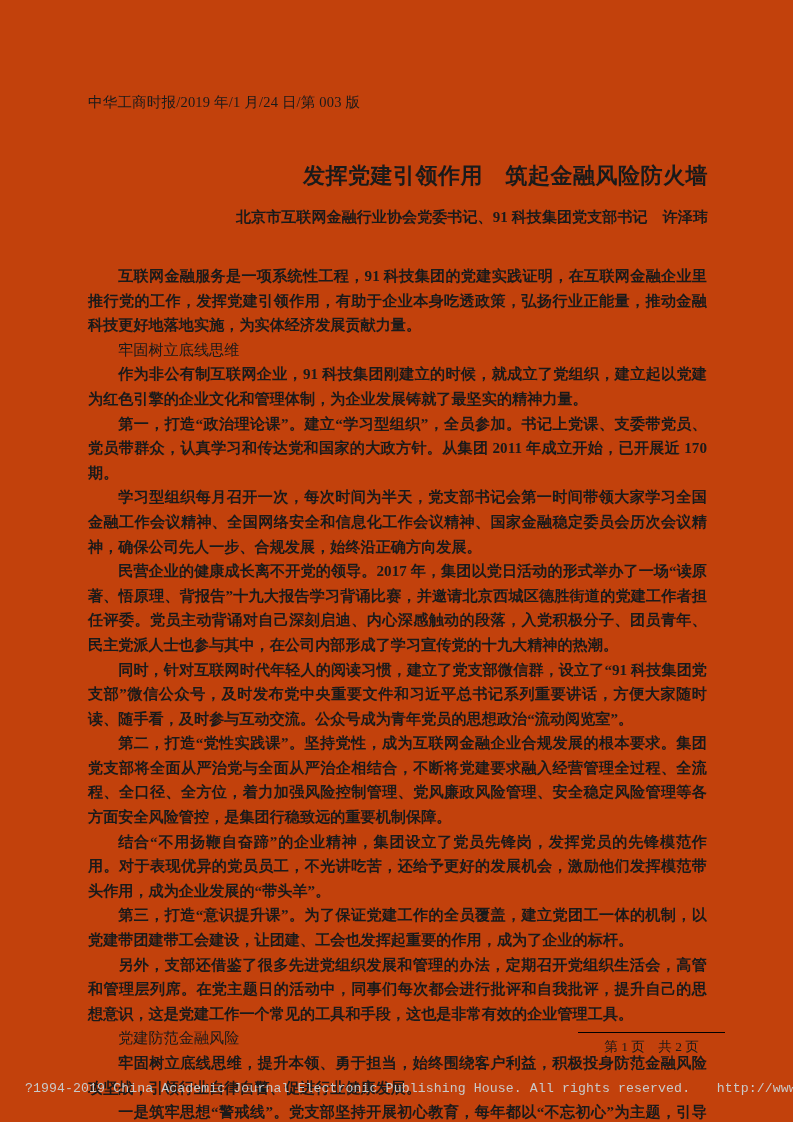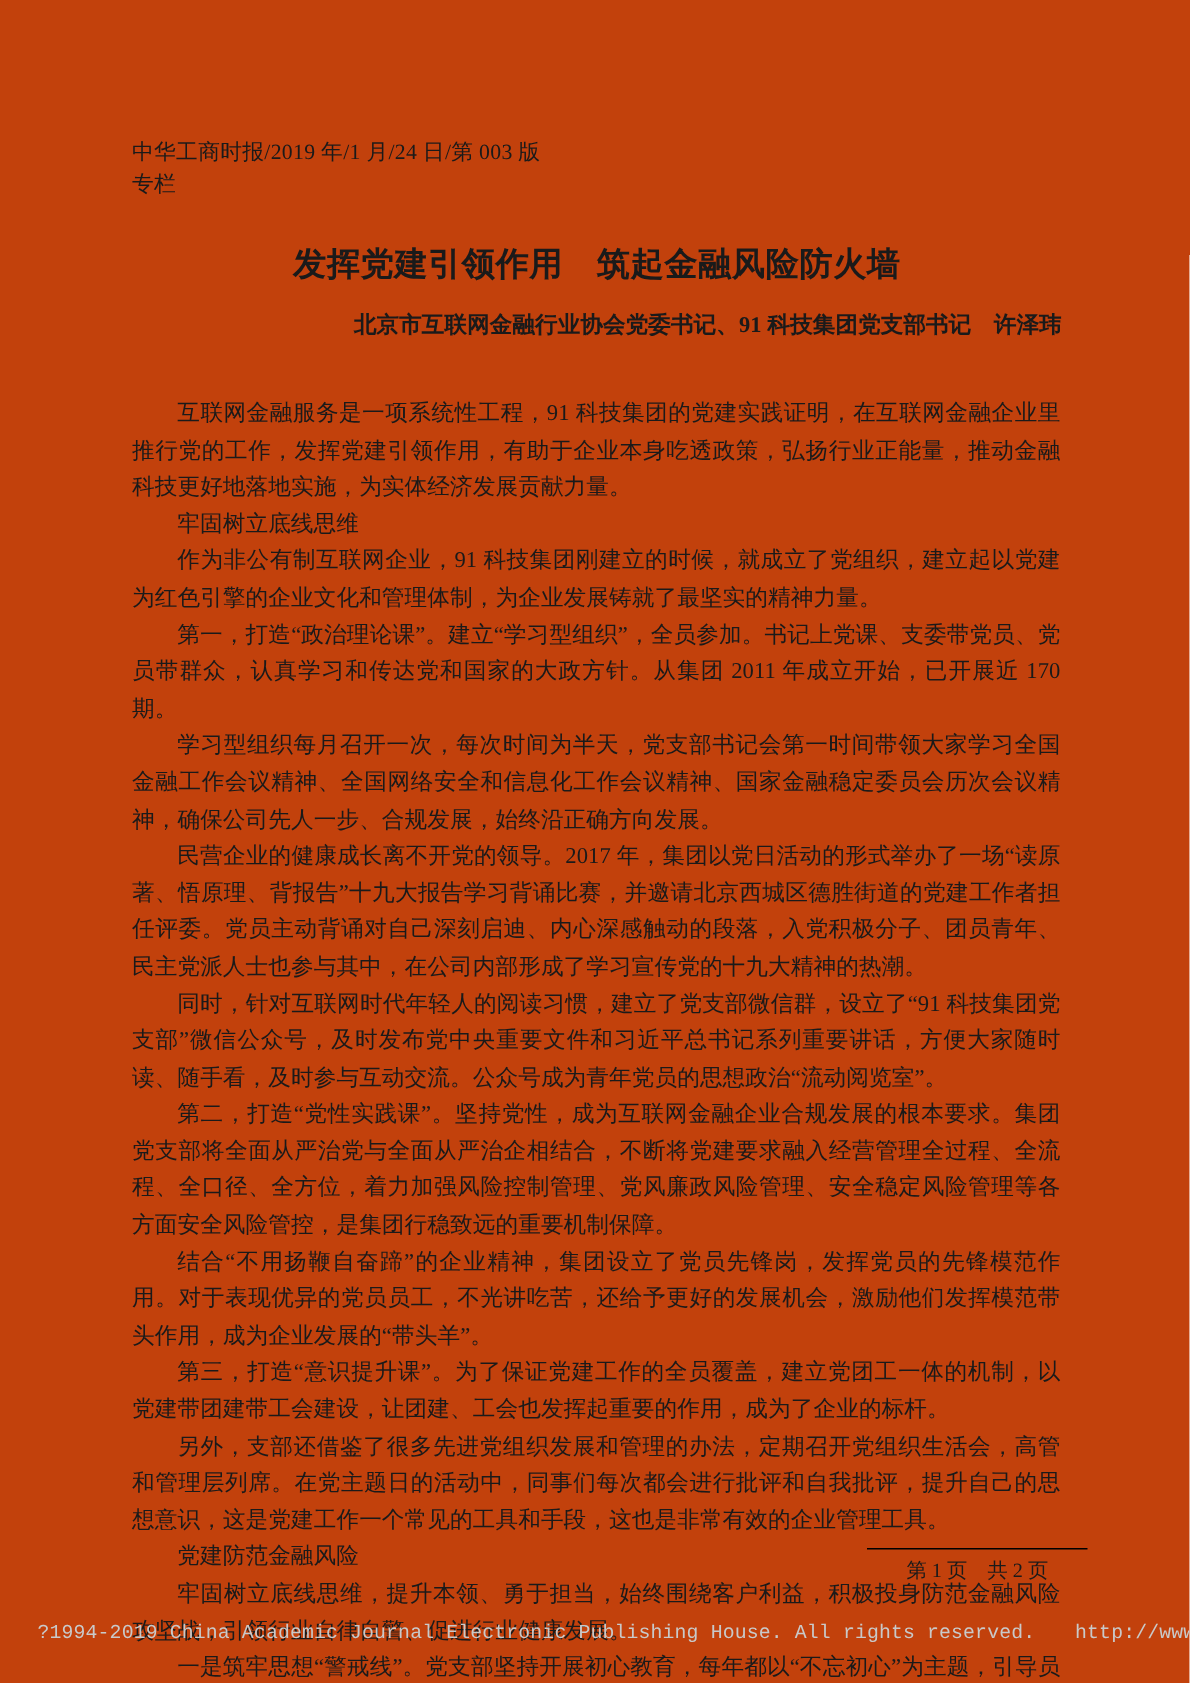--- a/index.html
+++ b/index.html
@@ -36,21 +36,21 @@
     letter-spacing: 0.2px;
     white-space: pre;
   }
 
   
   .doc-title {
     position: absolute;
     left: 88px;
     top: 160px;
     width: 620px;
-    text-align: center;
+    text-align: right;
     font-size: 22px;
     font-weight: bold;
     line-height: 32px;
     letter-spacing: 0.5px;
     white-space: pre;
   }
 
   
   .doc-byline {
     position: absolute;
@@ -77,20 +77,21 @@
     line-height: 24.6px;
     text-align: justify;
     text-align-last: left;
     text-justify: inter-ideograph;
     margin: 0;
     letter-spacing: 0.05px;
     word-break: break-all;
   }
   .para.indent {
     text-indent: 2em;
+    font-weight: bold;
   }
   .para.sub-head {
     text-indent: 2em;
   }
 
   
   .page-foot {
     position: absolute;
     left: 578px;
     top: 1032px;
@@ -125,21 +126,20 @@
     letter-spacing: 0.1px;
   }
 </style>
 </head>
 <body>
 
 <div id="page">
 
   <div class="source-block">
     <div class="source-line">中华工商时报/2019 年/1 月/24 日/第 003 版</div>
-    <div class="source-line">专栏</div>
   </div>
 
   <div class="doc-title">发挥党建引领作用　筑起金融风险防火墙</div>
 
   <div class="doc-byline">北京市互联网金融行业协会党委书记、91 科技集团党支部书记　许泽玮</div>
 
   <div class="body-wrap">
       <p class="para indent">互联网金融服务是一项系统性工程，91 科技集团的党建实践证明，在互联网金融企业里推行党的工作，发挥党建引领作用，有助于企业本身吃透政策，弘扬行业正能量，推动金融科技更好地落地实施，为实体经济发展贡献力量。</p>
       <p class="para sub-head">牢固树立底线思维</p>
       <p class="para indent">作为非公有制互联网企业，91 科技集团刚建立的时候，就成立了党组织，建立起以党建为红色引擎的企业文化和管理体制，为企业发展铸就了最坚实的精神力量。</p>

